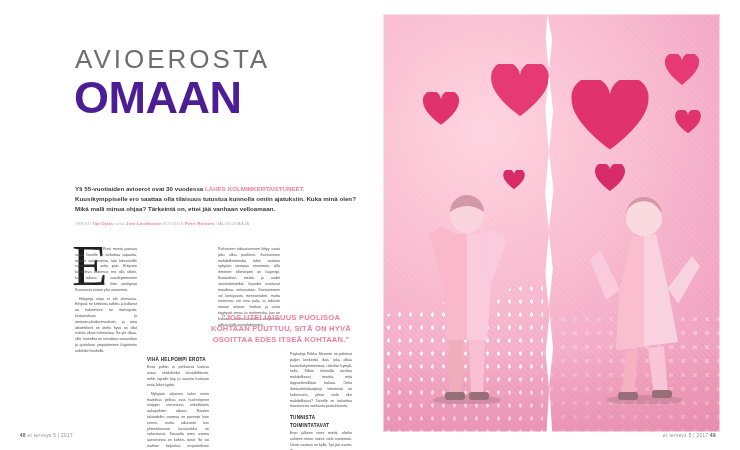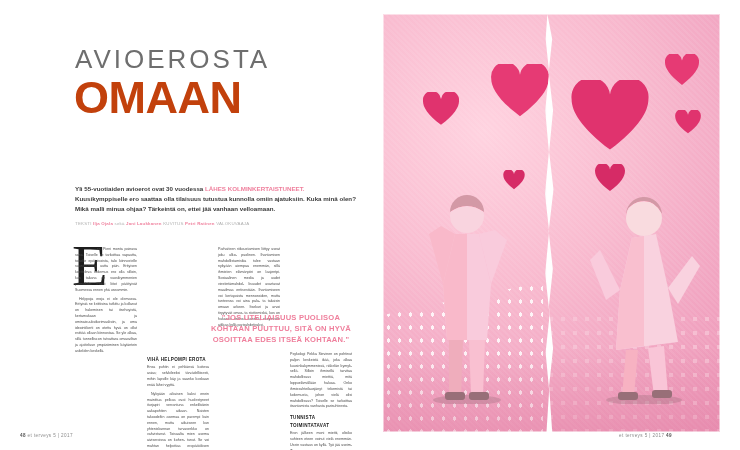--- a/index.html
+++ b/index.html
@@ -1,30 +1,30 @@
 <!DOCTYPE html>
 <html><head>
 <meta charset="utf-8">
 <style>
   html,body{margin:0;padding:0;background:#ffffff;}
   body{width:740px;height:450px;overflow:hidden;font-family:"Liberation Sans",sans-serif;}
-  .spread{position:relative;width:692px;height:450px;background:#ffffff;}
+  .spread{position:relative;width:692px;height:450px;background:#ffffff;padding-left:44px;}
 
   
   .left-page{position:absolute;left:0;top:0;width:380px;height:450px;background:#fff;}
 
   .kicker{
     position:absolute;left:75px;top:44px;
     font-size:26px;letter-spacing:3px;color:#6e6e6e;
     font-family:"Liberation Sans",sans-serif;font-weight:300;
   }
   .headline{
     position:absolute;left:74px;top:76px;width:300px;
     font-size:45px;line-height:0.96;font-weight:700;letter-spacing:-0.5px;
-    color:#c2410c;font-family:"Liberation Sans",sans-serif;
+    color:#4c1d95;font-family:"Liberation Sans",sans-serif;
   }
   .headline .l2{display:block;}
 
   .standfirst{
     position:absolute;left:75px;top:184px;width:281px;
     font-size:6.2px;line-height:1.65;color:#3a3a3a;font-weight:700;
   }
   .standfirst .hl{color:#ef7f9c;}
 
   .byline{

